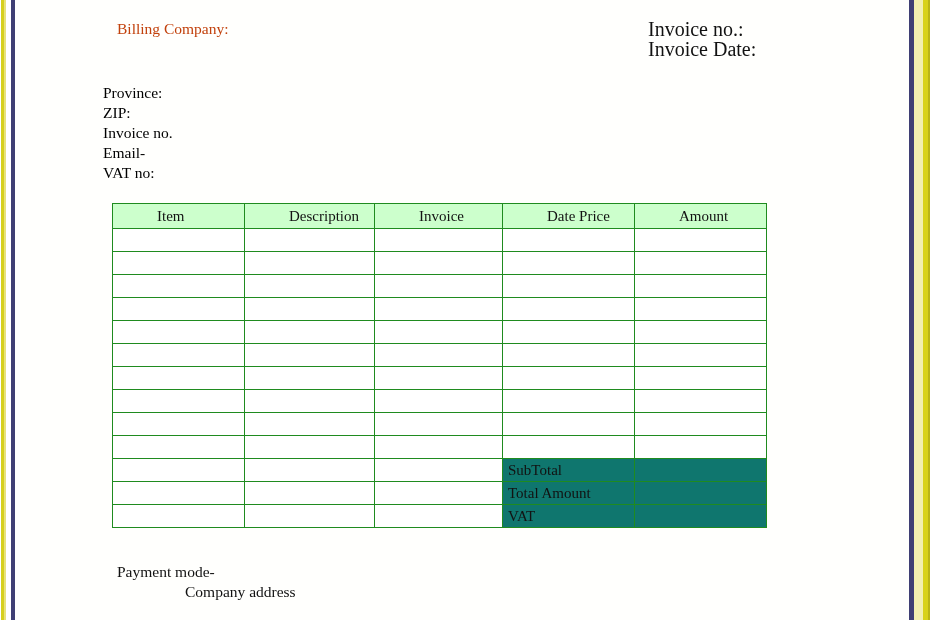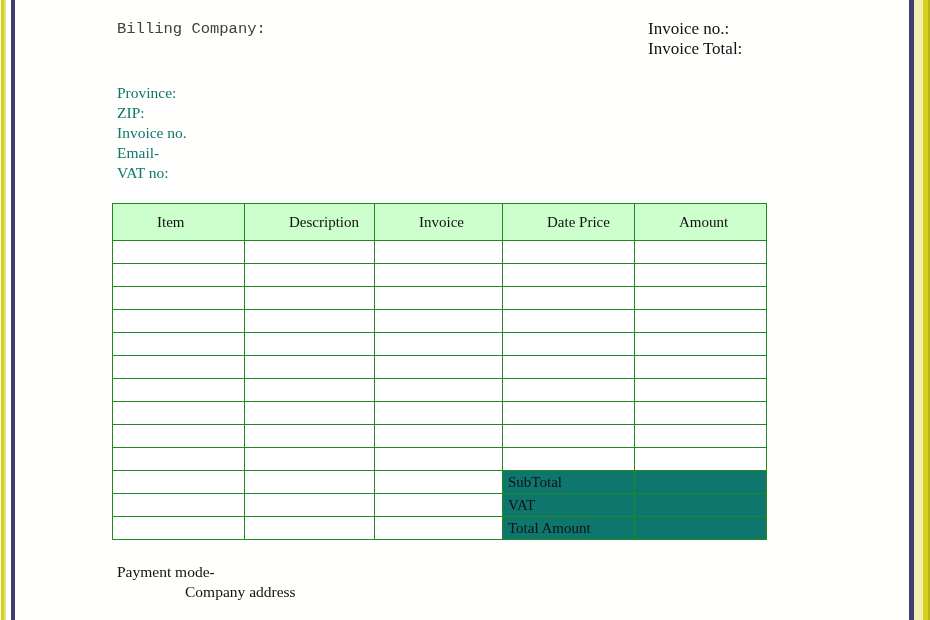--- a/index.html
+++ b/index.html
@@ -41,40 +41,39 @@
     position:absolute;
     left:0; top:0;
     width:100%;
   }
 
   .hdr-left {
     position:absolute;
     left:102px; top:19px;
     font-size:15.5px;
     line-height:20px;
-    color:#404040;
-    white-space:nowrap;
-    font-family:Liberation Mono, monospace;
+    color:#c2410c;
+    white-space:nowrap;
   }
 
   .hdr-right {
     position:absolute;
     left:633px; top:19px;
-    font-size:17px;
+    font-size:20px;
     line-height:20px;
     color:#121212;
     white-space:nowrap;
   }
 
   .addr-block {
     position:absolute;
-    left:102px; top:83px;
+    left:88px; top:83px;
     font-size:15.5px;
     line-height:20px;
-    color:#0f766e;
+    color:#000000;
     white-space:nowrap;
   }
 
   .line { display:block; }
 
   
   .inv-table {
     position:absolute;
     left:97px; top:203px;
     width:654px;
@@ -90,21 +89,21 @@
     height:23px;
     padding:0 0 0 5px;
     text-align:left;
     font-weight:normal;
     vertical-align:middle;
     line-height:19px;
   }
 
   .inv-table thead th {
     background:#ccffcc;
-    height:37px;
+    height:25px;
     padding-left:44px;
   }
 
   .inv-table tbody td { background:#ffffff; }
 
   .inv-table tbody tr.summary td.fill { background:#0f766e; }
 
   
   col.c-item   { width:132px; }
   col.c-desc   { width:130px; }
@@ -139,21 +138,21 @@
 <div class="page">
 
   <div class="header">
 
     <div class="hdr-left">
       <span class="line">Billing Company:</span>
     </div>
 
     <div class="hdr-right">
       <span class="line">Invoice no.:</span>
-      <span class="line">Invoice Total:</span>
+      <span class="line">Invoice Date:</span>
     </div>
 
   </div>
 
   <div class="addr-block">
     <span class="line">Province:</span>
     <span class="line">ZIP:</span>
     <span class="line">Invoice no.</span>
     <span class="line">Email-</span>
     <span class="line">VAT no:</span>
@@ -251,28 +250,28 @@
           <td></td>
           <td></td>
           <td></td>
           <td class="fill">SubTotal</td>
           <td class="fill"></td>
         </tr>
         <tr class="summary">
           <td></td>
           <td></td>
           <td></td>
+          <td class="fill">Total Amount</td>
+          <td class="fill"></td>
+        </tr>
+        <tr class="summary">
+          <td></td>
+          <td></td>
+          <td></td>
           <td class="fill">VAT</td>
-          <td class="fill"></td>
-        </tr>
-        <tr class="summary">
-          <td></td>
-          <td></td>
-          <td></td>
-          <td class="fill">Total Amount</td>
           <td class="fill"></td>
         </tr>
       </tbody>
   </table>
 
   <div class="footer">
     <span class="line">Payment mode-</span>
     <span class="line indent">Company address</span>
   </div>
 

